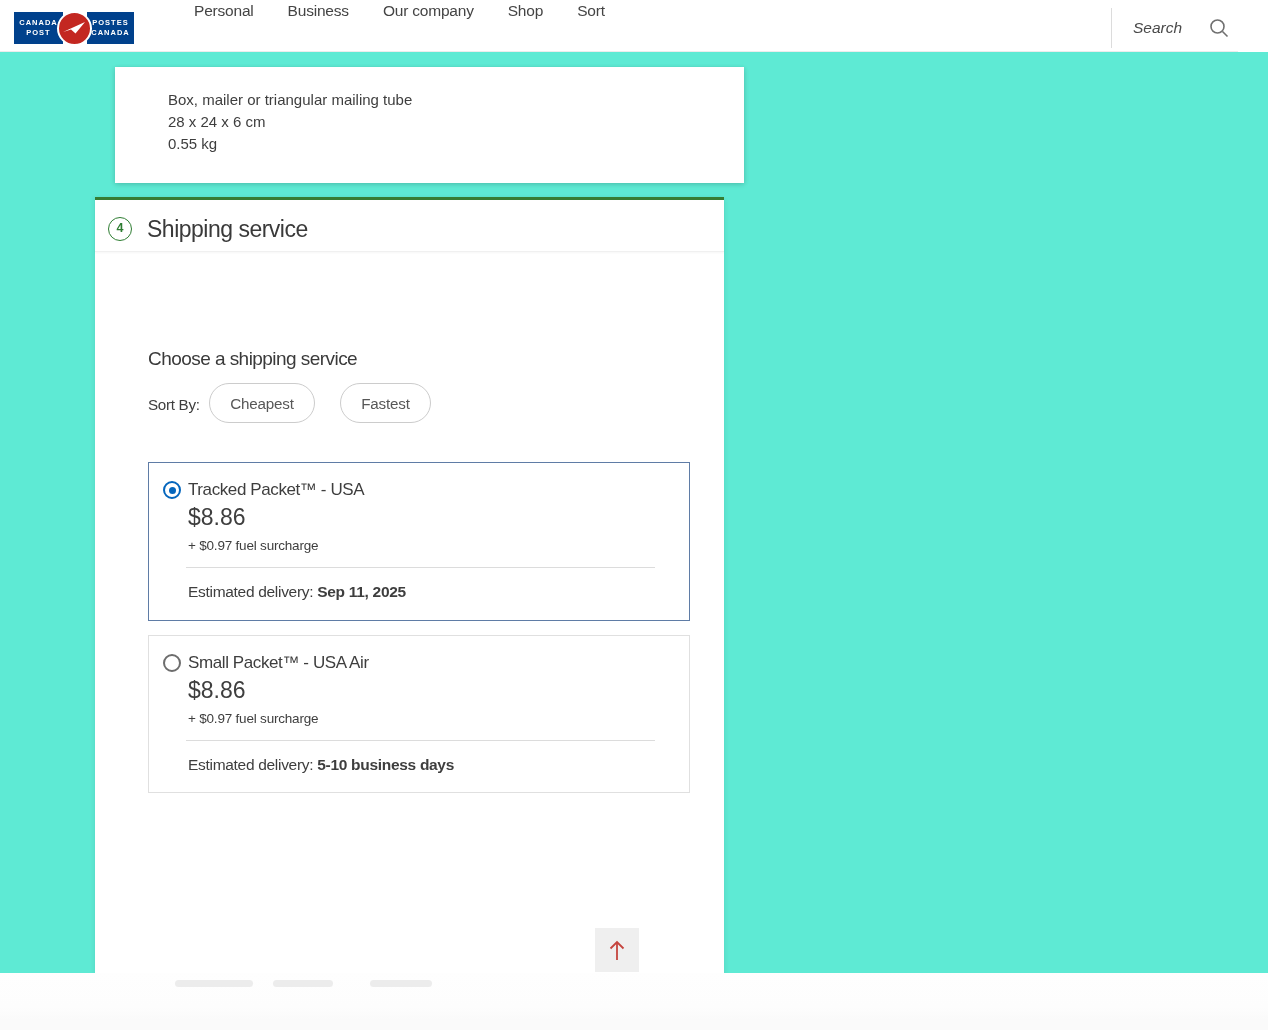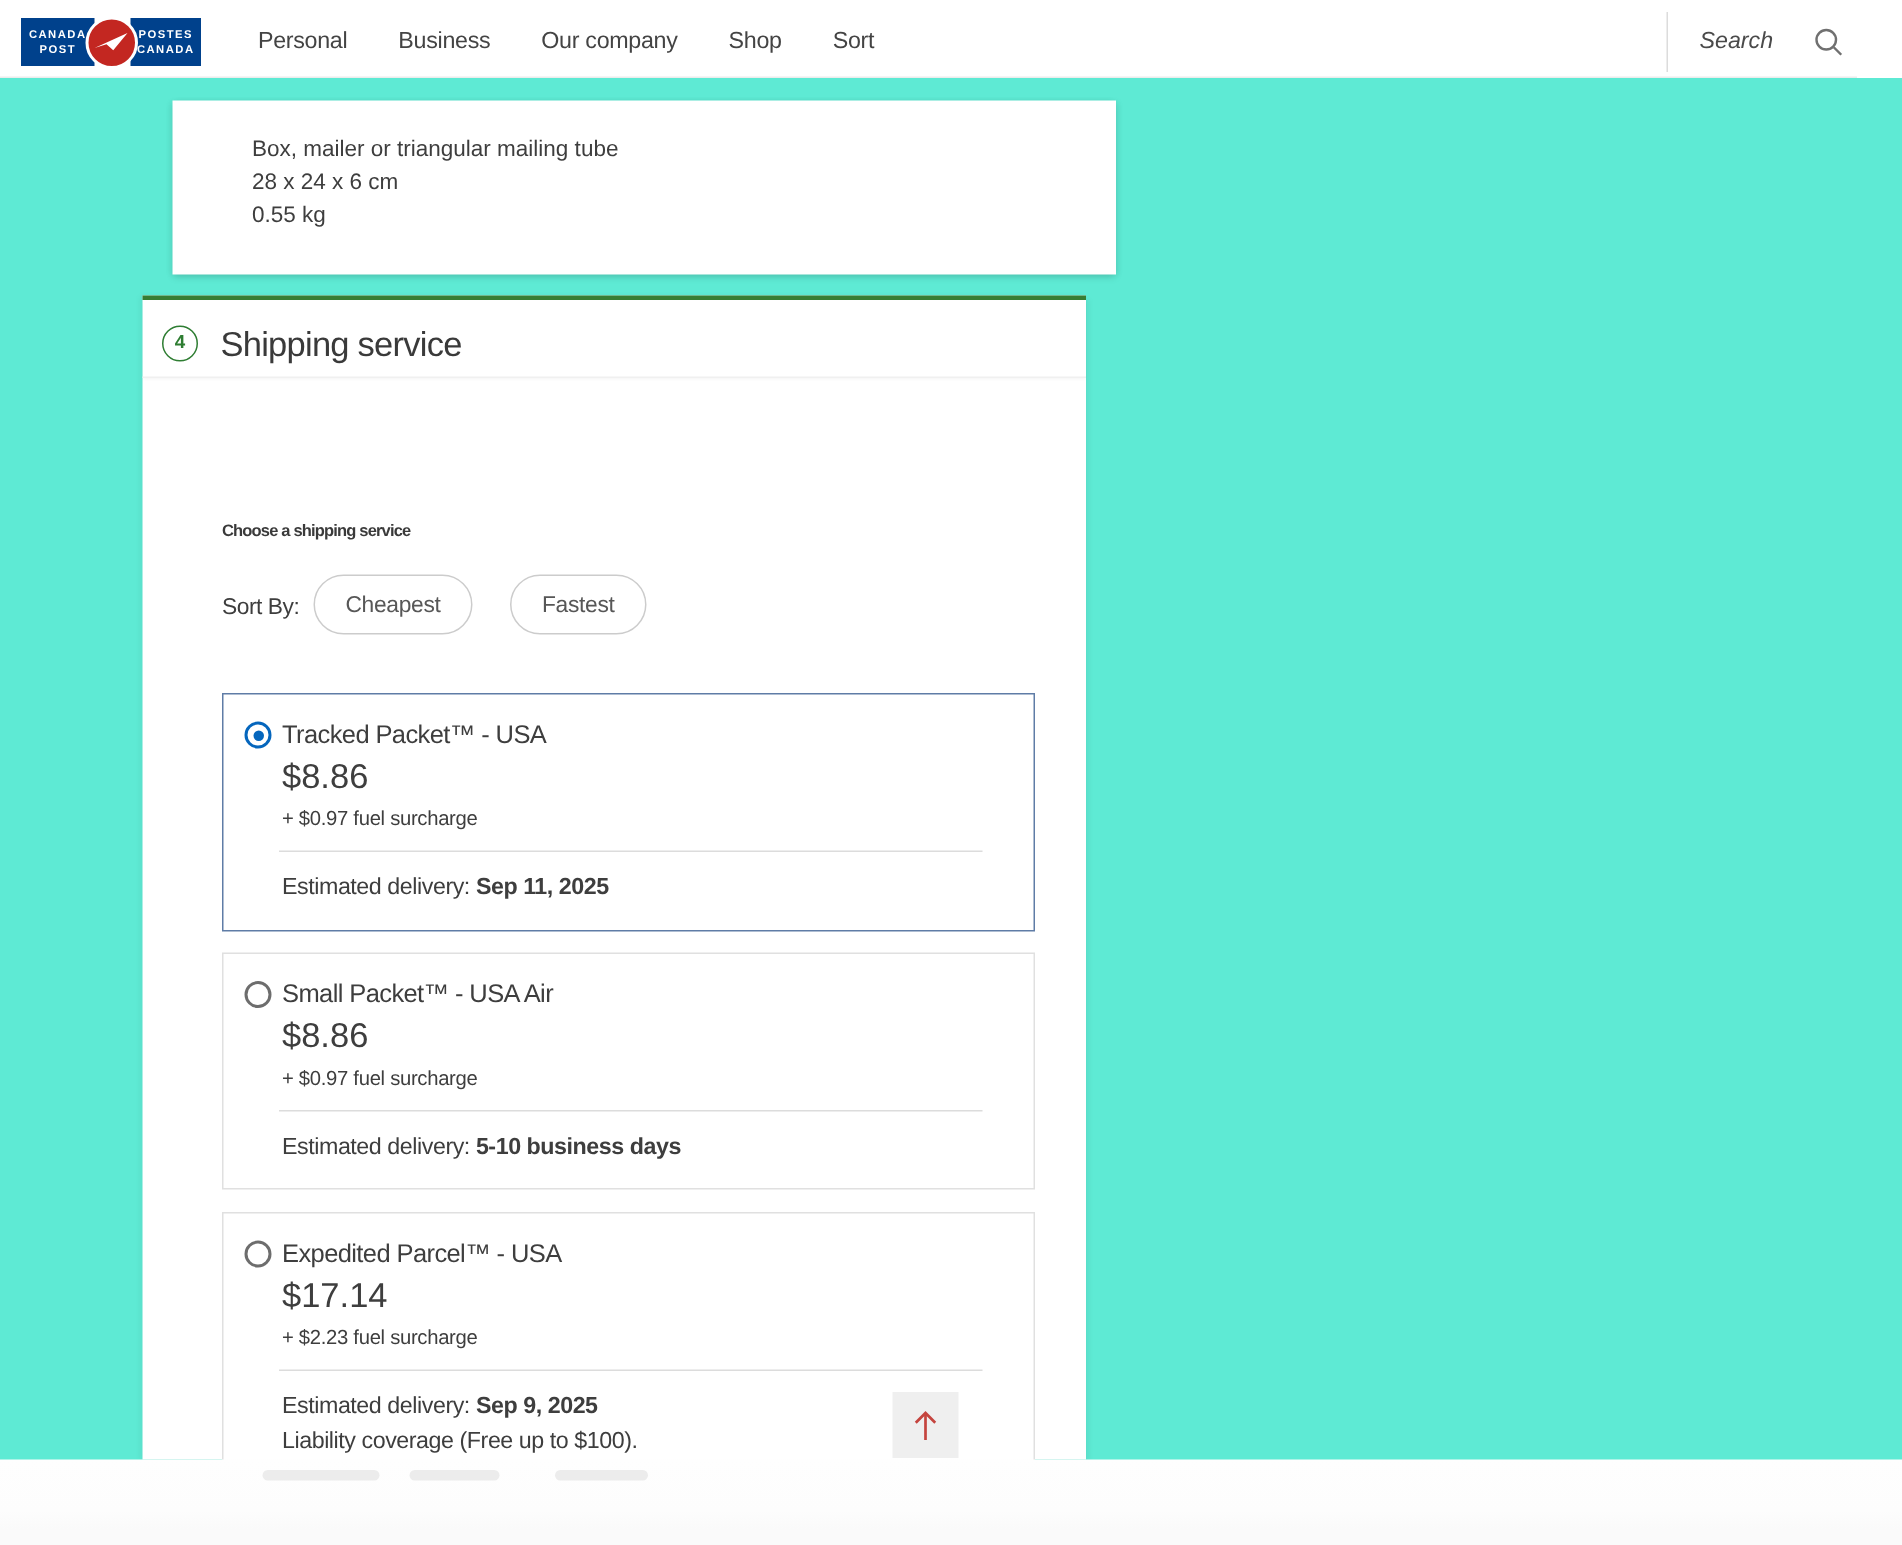--- a/index.html
+++ b/index.html
@@ -8,37 +8,37 @@
   #page { position:relative; width:1268px; height:1030px; overflow:hidden; background:#5eead4; }
 
   
   .header { position:absolute; top:0; left:0; width:1268px; height:52px; background:#fff; z-index:30; }
   .header-border { position:absolute; top:51px; left:0; width:1238px; height:1px; background:#ececec; }
   .logo { position:absolute; top:12px; left:14px; width:120px; height:32px; }
   .logo-rect { position:absolute; top:0; width:49px; height:32px; background:#00418c; color:#fff; font-size:7.5px; font-weight:bold; letter-spacing:1px; text-align:center; line-height:10px; padding-top:6px; }
   .logo-rect.l { left:0; }
   .logo-rect.r { right:0; width:47px; }
   .logo-circle { position:absolute; top:-1.5px; left:42.5px; width:35px; height:35px; border-radius:50%; background:#c32721; border:2px solid #fff; display:flex; align-items:center; justify-content:center; }
-  .nav { position:absolute; top:2px; left:172px; height:52px; display:flex; align-items:center; gap:34px; }
+  .nav { position:absolute; top:2px; left:194px; height:52px; display:flex; align-items:flex-start; gap:34px; }
   .nav-item { font-size:15.5px; letter-spacing:-0.2px; color:#444; cursor:pointer; white-space:nowrap; }
   .search-divider { position:absolute; left:1111px; top:8px; width:1px; height:40px; background:#dcdcdc; }
   .search-label { position:absolute; left:1133px; top:19px; font-size:15.5px; color:#4a4a4a;font-style:italic; }
   .search-icon { position:absolute; left:1208px; top:17px; }
 
   
   .card1 { position:absolute; left:95px; top:67px; width:629px; height:116px; background:#fff; box-shadow:0 2px 5px rgba(0,0,0,0.13), 2px 0 4px rgba(0,0,0,0.04), -2px 0 4px rgba(0,0,0,0.04);margin-left:20px; }
   .card1-lines { position:absolute; left:53px; top:22px; font-size:15px; line-height:22px; color:#3e3e3e; }
 
   
   .card2 { position:absolute; left:95px; top:197px; width:629px; height:776px; background:#fff; border-top:3px solid #377d33; box-shadow:2px 2px 4px rgba(0,0,0,0.05), -2px 0 4px rgba(0,0,0,0.05); }
   .sec-header { position:absolute; left:0; top:0; width:100%; height:52px; border-bottom:1px solid #f0f0f0; box-shadow:0 1px 2px rgba(0,0,0,0.04); }
   .step-circle { position:absolute; left:13px; top:17px; width:24px; height:24px; border-radius:50%; border:1.5px solid #2e7d32; color:#2e7d32; font-size:12.5px; font-weight:bold; text-align:center; line-height:21px; }
   .sec-title { position:absolute; left:52px; top:16px; font-size:23px; letter-spacing:-0.5px; color:#3a3a3a; }
   .sec-desc { position:absolute; left:53px; top:81px; width:520px; font-size:14.8px; letter-spacing:-0.3px; line-height:21.5px; color:#3e3e3e; }
-  .choose-label { position:absolute; left:53px; top:148px; font-size:11px; letter-spacing:-0.55px; font-weight:bold; color:#3a3a3a; }
+  .choose-label { position:absolute; left:53px; top:148px; font-size:19px; letter-spacing:-0.55px; font-weight:normal; color:#3a3a3a; }
   .sort-row-label { position:absolute; left:53px; top:196px; font-size:15.2px; letter-spacing:-0.3px; color:#3e3e3e; }
   .pill { position:absolute; top:183px; height:40px; border:1px solid #cccccc; border-radius:20px; background:#fff; font-size:15.2px; letter-spacing:-0.2px; color:#575757; display:flex; align-items:center; justify-content:center; cursor:pointer; }
   .pill.cheapest { left:114px; width:106px; }
   .pill.fastest { left:245px; width:91px; }
 
   
   .opt { position:absolute; left:53px; width:542px; background:#fff; border:1px solid #e0e0e0; }
   .opt.selected { border:1px solid #5f7ca6; }
   .opt1 { top:262px; height:159px; }
   .opt2 { top:435px; height:158px; }
@@ -133,29 +133,20 @@
 
     <div class="opt opt2">
       <div class="radio off"></div>
       <div class="opt-name">Small Packet™ - USA Air</div>
       <div class="opt-price">$8.86</div>
       <div class="opt-sur">+ $0.97 fuel surcharge</div>
       <div class="opt-div"></div>
       <div class="opt-est"><span>Estimated delivery: </span><b>5-10 business days</b></div>
     </div>
 
-    <div class="opt opt3">
-      <div class="radio off"></div>
-      <div class="opt-name">Expedited Parcel™ - USA</div>
-      <div class="opt-price">$17.14</div>
-      <div class="opt-sur">+ $2.23 fuel surcharge</div>
-      <div class="opt-div"></div>
-      <div class="opt-est"><span>Estimated delivery: </span><b>Sep 9, 2025</b></div>
-      <div class="opt-liab">Liability coverage (Free up to $100).</div>
-    </div>
   </div>
 
   <div class="footer-overlay">
     <div class="blur-bar bb1"></div>
     <div class="blur-bar bb2"></div>
     <div class="blur-bar bb3"></div>
   </div>
 
   <div class="back-top">
     <svg width="36" height="36" viewBox="0 0 36 36" fill="none">

